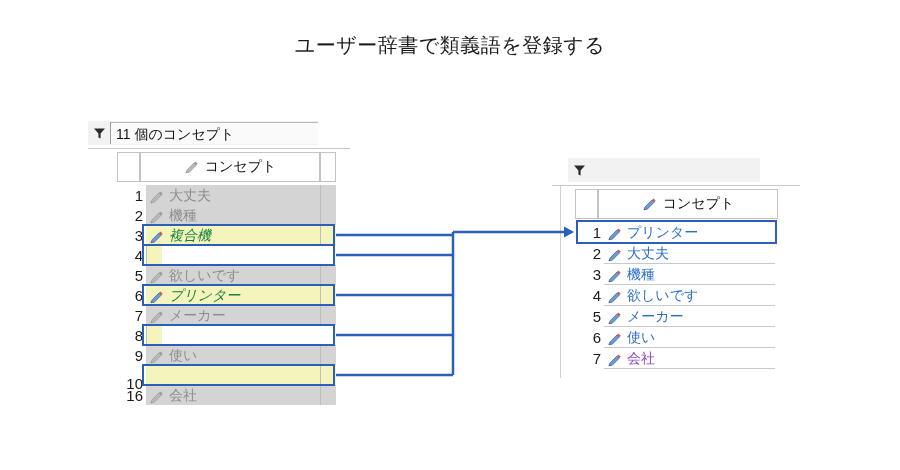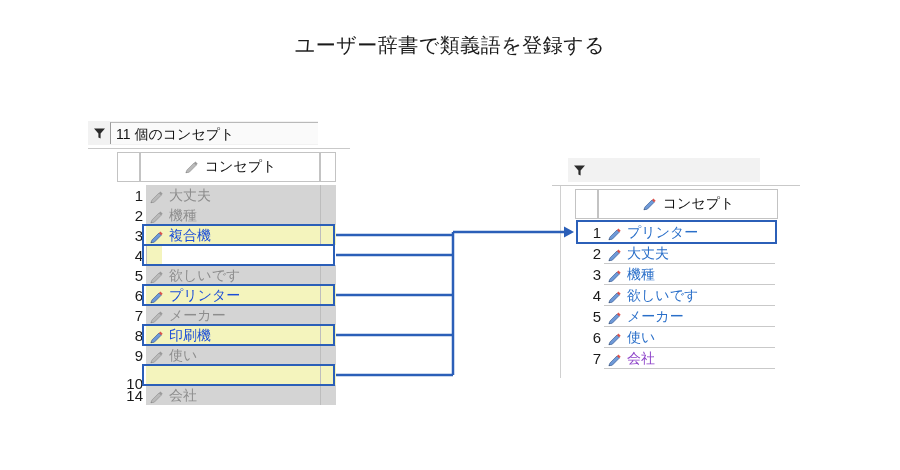--- a/index.html
+++ b/index.html
@@ -111,21 +111,21 @@
     height: 100%;
     box-sizing: border-box;
     padding-left: 3px;
     overflow: hidden;
   }
 
   
   .lrow .cell { background: #d4d4d4; }
   .lrow .label { color: #8d8d8d; }
   .lrow.sel .cell { background: #f4f4bd; }
-  .lrow.sel .label { color: #1d4ed8; }
+  .lrow.sel .label { color: #15803d; font-style: italic; }
   .lrow .cellsep {
     flex: 0 0 16px;
     height: 100%;
     background: #d4d4d4;
     border-left: 1px solid #bdbdbd;
     box-sizing: border-box;
   }
   .lrow.sel .cellsep { background: #f4f4bd; }
 
   .selbox {
@@ -257,28 +257,20 @@
             <path d="M2 13.6 L3.2 10.6 L10.6 3.2 L13 5.6 L5.6 13 Z" fill="#b9b9b9" stroke="#8f8f8f" stroke-width="0.7"></path>
             <path d="M10.6 3.2 L12.2 1.6 L14.6 4 L13 5.6 Z" fill="#9b9b9b"></path>
             <path d="M2 13.6 L3.3 13.1 L2.6 12.4 Z" fill="#707070"></path>
           </svg></span>
         <span class="label">メーカー</span>
       </span>
       <span class="cellsep"></span>
     </div>
     <div class="row lrow sel" style="left: 117px; top: 325px; width: 219px; height: 20px;">
       <span class="rownum">8</span>
-      <span class="cell">
-        <span class="pencil"><svg width="15" height="15" viewBox="0 0 16 16" aria-hidden="true">
-            <path d="M2 13.6 L3.2 10.6 L10.6 3.2 L13 5.6 L5.6 13 Z" fill="#6f9ad8" stroke="#31558f" stroke-width="0.7"></path>
-            <path d="M10.6 3.2 L12.2 1.6 L14.6 4 L13 5.6 Z" fill="#d9534f"></path>
-            <path d="M2 13.6 L3.3 13.1 L2.6 12.4 Z" fill="#3a3a3a"></path>
-          </svg></span>
-        <span class="label">印刷機</span>
-      </span>
       <span class="cellsep"></span>
     </div>
     <div class="row lrow" style="left: 117px; top: 345px; width: 219px; height: 20px;">
       <span class="rownum">9</span>
       <span class="cell">
         <span class="pencil"><svg width="15" height="15" viewBox="0 0 16 16" aria-hidden="true">
             <path d="M2 13.6 L3.2 10.6 L10.6 3.2 L13 5.6 L5.6 13 Z" fill="#b9b9b9" stroke="#8f8f8f" stroke-width="0.7"></path>
             <path d="M10.6 3.2 L12.2 1.6 L14.6 4 L13 5.6 Z" fill="#9b9b9b"></path>
             <path d="M2 13.6 L3.3 13.1 L2.6 12.4 Z" fill="#707070"></path>
           </svg></span>
@@ -292,21 +284,21 @@
         <span class="pencil"><svg width="15" height="15" viewBox="0 0 16 16" aria-hidden="true">
             <path d="M2 13.6 L3.2 10.6 L10.6 3.2 L13 5.6 L5.6 13 Z" fill="#6f9ad8" stroke="#31558f" stroke-width="0.7"></path>
             <path d="M10.6 3.2 L12.2 1.6 L14.6 4 L13 5.6 Z" fill="#d9534f"></path>
             <path d="M2 13.6 L3.3 13.1 L2.6 12.4 Z" fill="#3a3a3a"></path>
           </svg></span>
         <span class="label">プリンタ</span>
       </span>
       <span class="cellsep"></span>
     </div>
     <div class="row lrow" style="left: 117px; top: 385px; width: 219px; height: 20px;">
-      <span class="rownum">14</span>
+      <span class="rownum">16</span>
       <span class="cell">
         <span class="pencil"><svg width="15" height="15" viewBox="0 0 16 16" aria-hidden="true">
             <path d="M2 13.6 L3.2 10.6 L10.6 3.2 L13 5.6 L5.6 13 Z" fill="#b9b9b9" stroke="#8f8f8f" stroke-width="0.7"></path>
             <path d="M10.6 3.2 L12.2 1.6 L14.6 4 L13 5.6 Z" fill="#9b9b9b"></path>
             <path d="M2 13.6 L3.3 13.1 L2.6 12.4 Z" fill="#707070"></path>
           </svg></span>
         <span class="label">会社</span>
       </span>
       <span class="cellsep"></span>
     </div>

